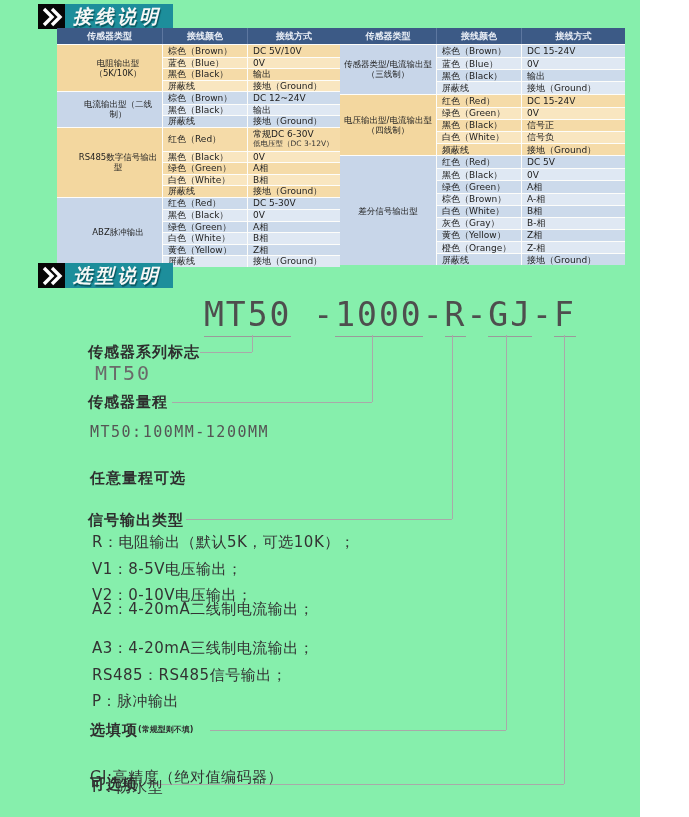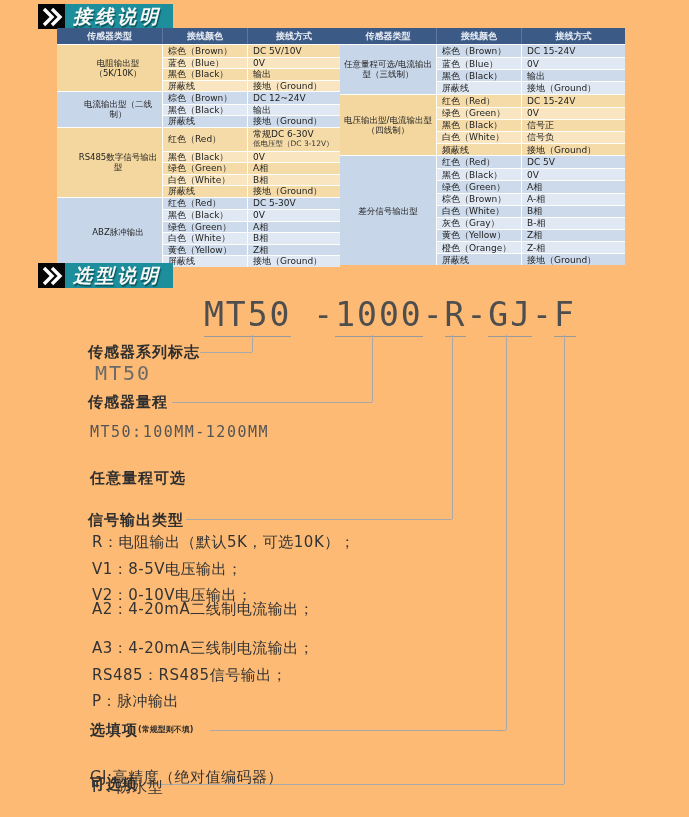--- a/index.html
+++ b/index.html
@@ -1,18 +1,18 @@
 <!DOCTYPE html>
 <html><head>
 <meta charset="utf-8">
 <style>
   * { margin:0; padding:0; box-sizing:border-box; }
   html,body { width:689px; }
   body { font-family:"DejaVu Sans", sans-serif; background:#ffffff; }
-  .page { position:relative; width:689px; height:817px; background:#fdba74; overflow:hidden; }
+  .page { position:relative; width:640px; height:817px; background:#86efac; overflow:hidden; }
 
   
   .banner { position:absolute; display:flex; align-items:stretch; height:25px; }
   .banner .chev { width:27px; background:#060606; display:flex; align-items:center; justify-content:center; }
   .banner .chev svg { display:block; }
   .banner .btitle {
     background:#1d8e9b; color:#f8f8f6; font-family:"DejaVu Serif", serif;
     font-style:italic; font-weight:bold; font-size:19px; letter-spacing:3px;
     padding:0 12px 0 8px; display:flex; align-items:center;
     text-shadow:1px 2px 1px #09565f;
@@ -229,21 +229,21 @@
           </div>
         </div>
       </div>
     <div class="wtable right" id="table-right">
       <div class="thead">
           <div class="hc">传感器类型</div>
           <div class="hc">接线颜色</div>
           <div class="hc">接线方式</div>
         </div>
     <div class="tgroup tone-blue">
-          <div class="type-cell">任意量程可选/电流输出型（三线制）</div>
+          <div class="type-cell">传感器类型/电流输出型（三线制）</div>
           <div class="rows-col">
             <div class="t-row" style="height: 12.14px;">
               <div class="c-cell">棕色（Brown）</div>
               <div class="m-cell">
                 <span>DC 15-24V</span>
               </div>
             </div>
             <div class="t-row" style="height: 12.14px;">
               <div class="c-cell">蓝色（Blue）</div>
               <div class="m-cell">

